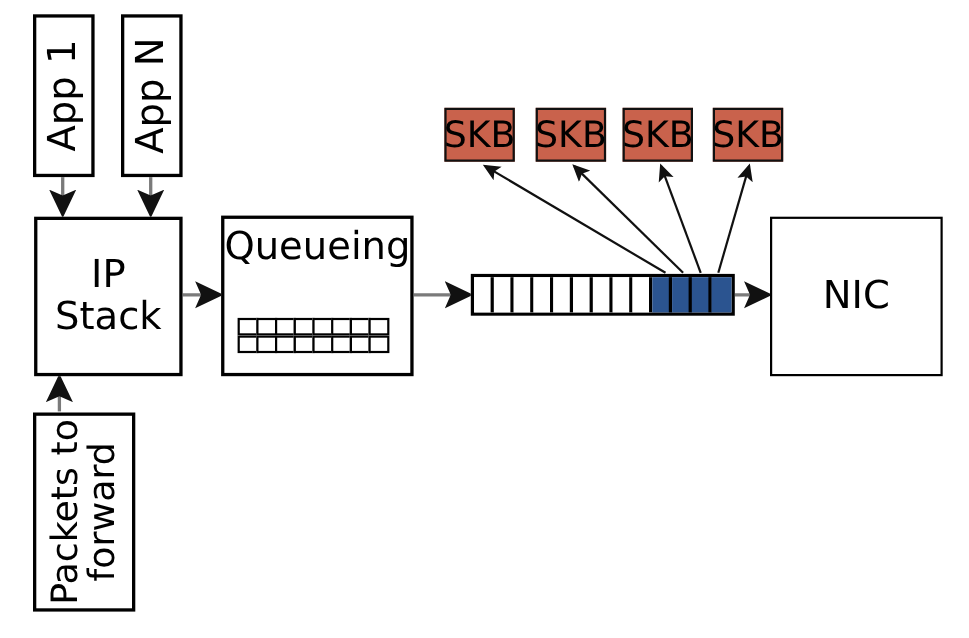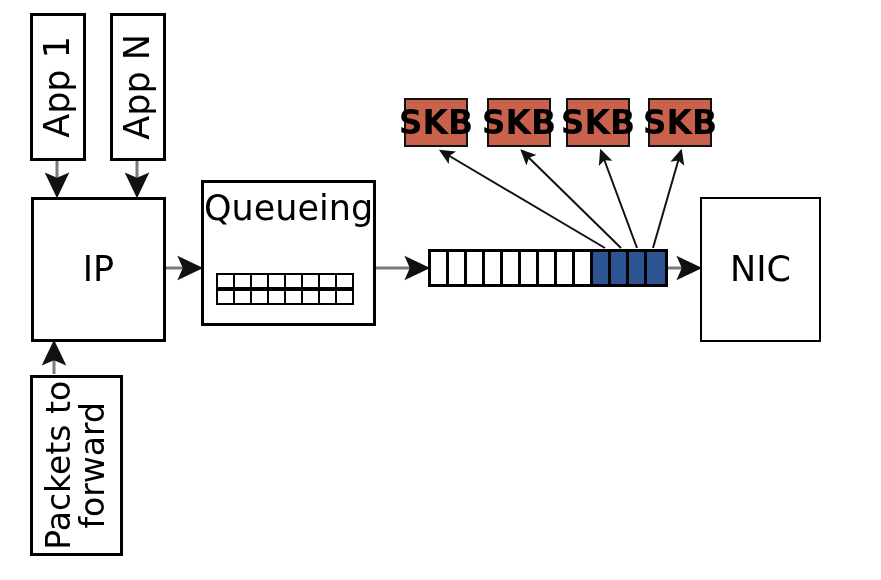--- a/index.html
+++ b/index.html
@@ -109,21 +109,20 @@
   .skb {
     position: absolute;
     box-sizing: border-box;
     background: #c9624c;
     border: 2px solid #111111;
     display: flex;
     align-items: center;
     justify-content: center;
     font-size: 33px;
     color: #000000;
-    font-weight: bold;
   }
 
   svg.overlay {
     position: absolute;
     left: 0; top: 0;
     width: 881px;
     height: 580px;
     pointer-events: none;
   }
 </style>
@@ -166,23 +165,24 @@
   <div class="box" id="app1" style="left:30px; top:13px; width:56px; height:148px;">
     <span class="vtext">App 1</span>
   </div>
 
   <div class="box" id="appN" style="left:110px; top:13px; width:56px; height:148px;">
     <span class="vtext">App N</span>
   </div>
 
   <div class="box" id="ipstack" style="left:31px; top:197px; width:135px; height:145px;">
     <span>IP</span>
-  </div>
-
-  <div class="box" id="qdisc-box" style="left:201px; top:180px; width:175px; height:146px;text-decoration:underline;">
+    <span>Stack</span>
+  </div>
+
+  <div class="box" id="qdisc-box" style="left:201px; top:196px; width:175px; height:146px;text-decoration:underline;">
     <div id="qdisc-label">
       <div>Queueing</div>
     </div>
 
     <div class="minigrid" id="qdisc-row-1" style="left:12px; top:90px;">
         <div class="cell" style="width: 19px; height: 16px;"></div>
         <div class="cell" style="width: 19px; height: 16px;"></div>
         <div class="cell" style="width: 19px; height: 16px;"></div>
         <div class="cell" style="width: 19px; height: 16px;"></div>
         <div class="cell" style="width: 19px; height: 16px;"></div>
@@ -225,21 +225,21 @@
   <div class="skb" id="skb-2" style="left:487px; top:98px; width:64px; height:49px;">
     <span>SKB</span>
   </div>
   <div class="skb" id="skb-3" style="left:566px; top:98px; width:64px; height:49px;">
     <span>SKB</span>
   </div>
   <div class="skb" id="skb-4" style="left:648px; top:98px; width:64px; height:49px;">
     <span>SKB</span>
   </div>
 
-  <div class="box thin" id="nic" style="left:700px; top:197px; width:121px; height:145px;">
+  <div class="box thin" id="nic" style="left:700px; top:197px; width:157px; height:145px;">
     <span>NIC</span>
   </div>
 
   <div class="box" id="pkts" style="left:30px; top:375px; width:93px; height:181px;">
     <span class="vstack">
       <span>Packets to</span>
       <span>forward</span>
     </span>
   </div>
 

